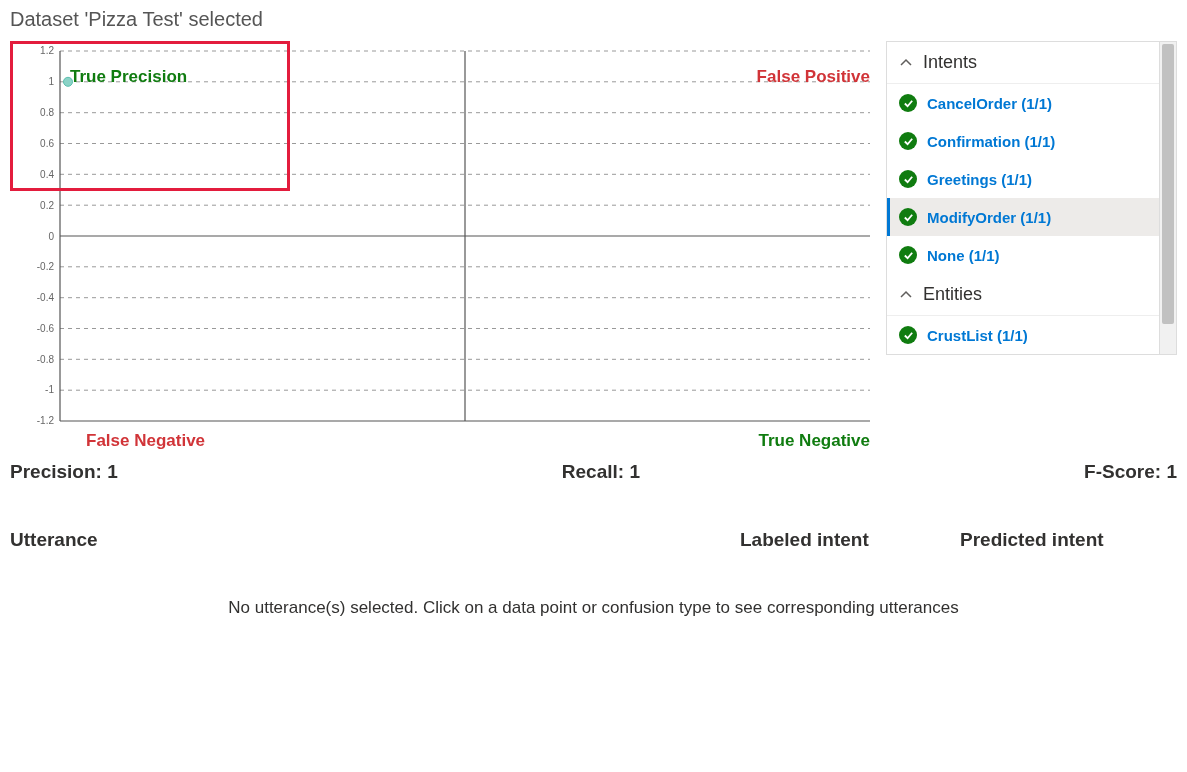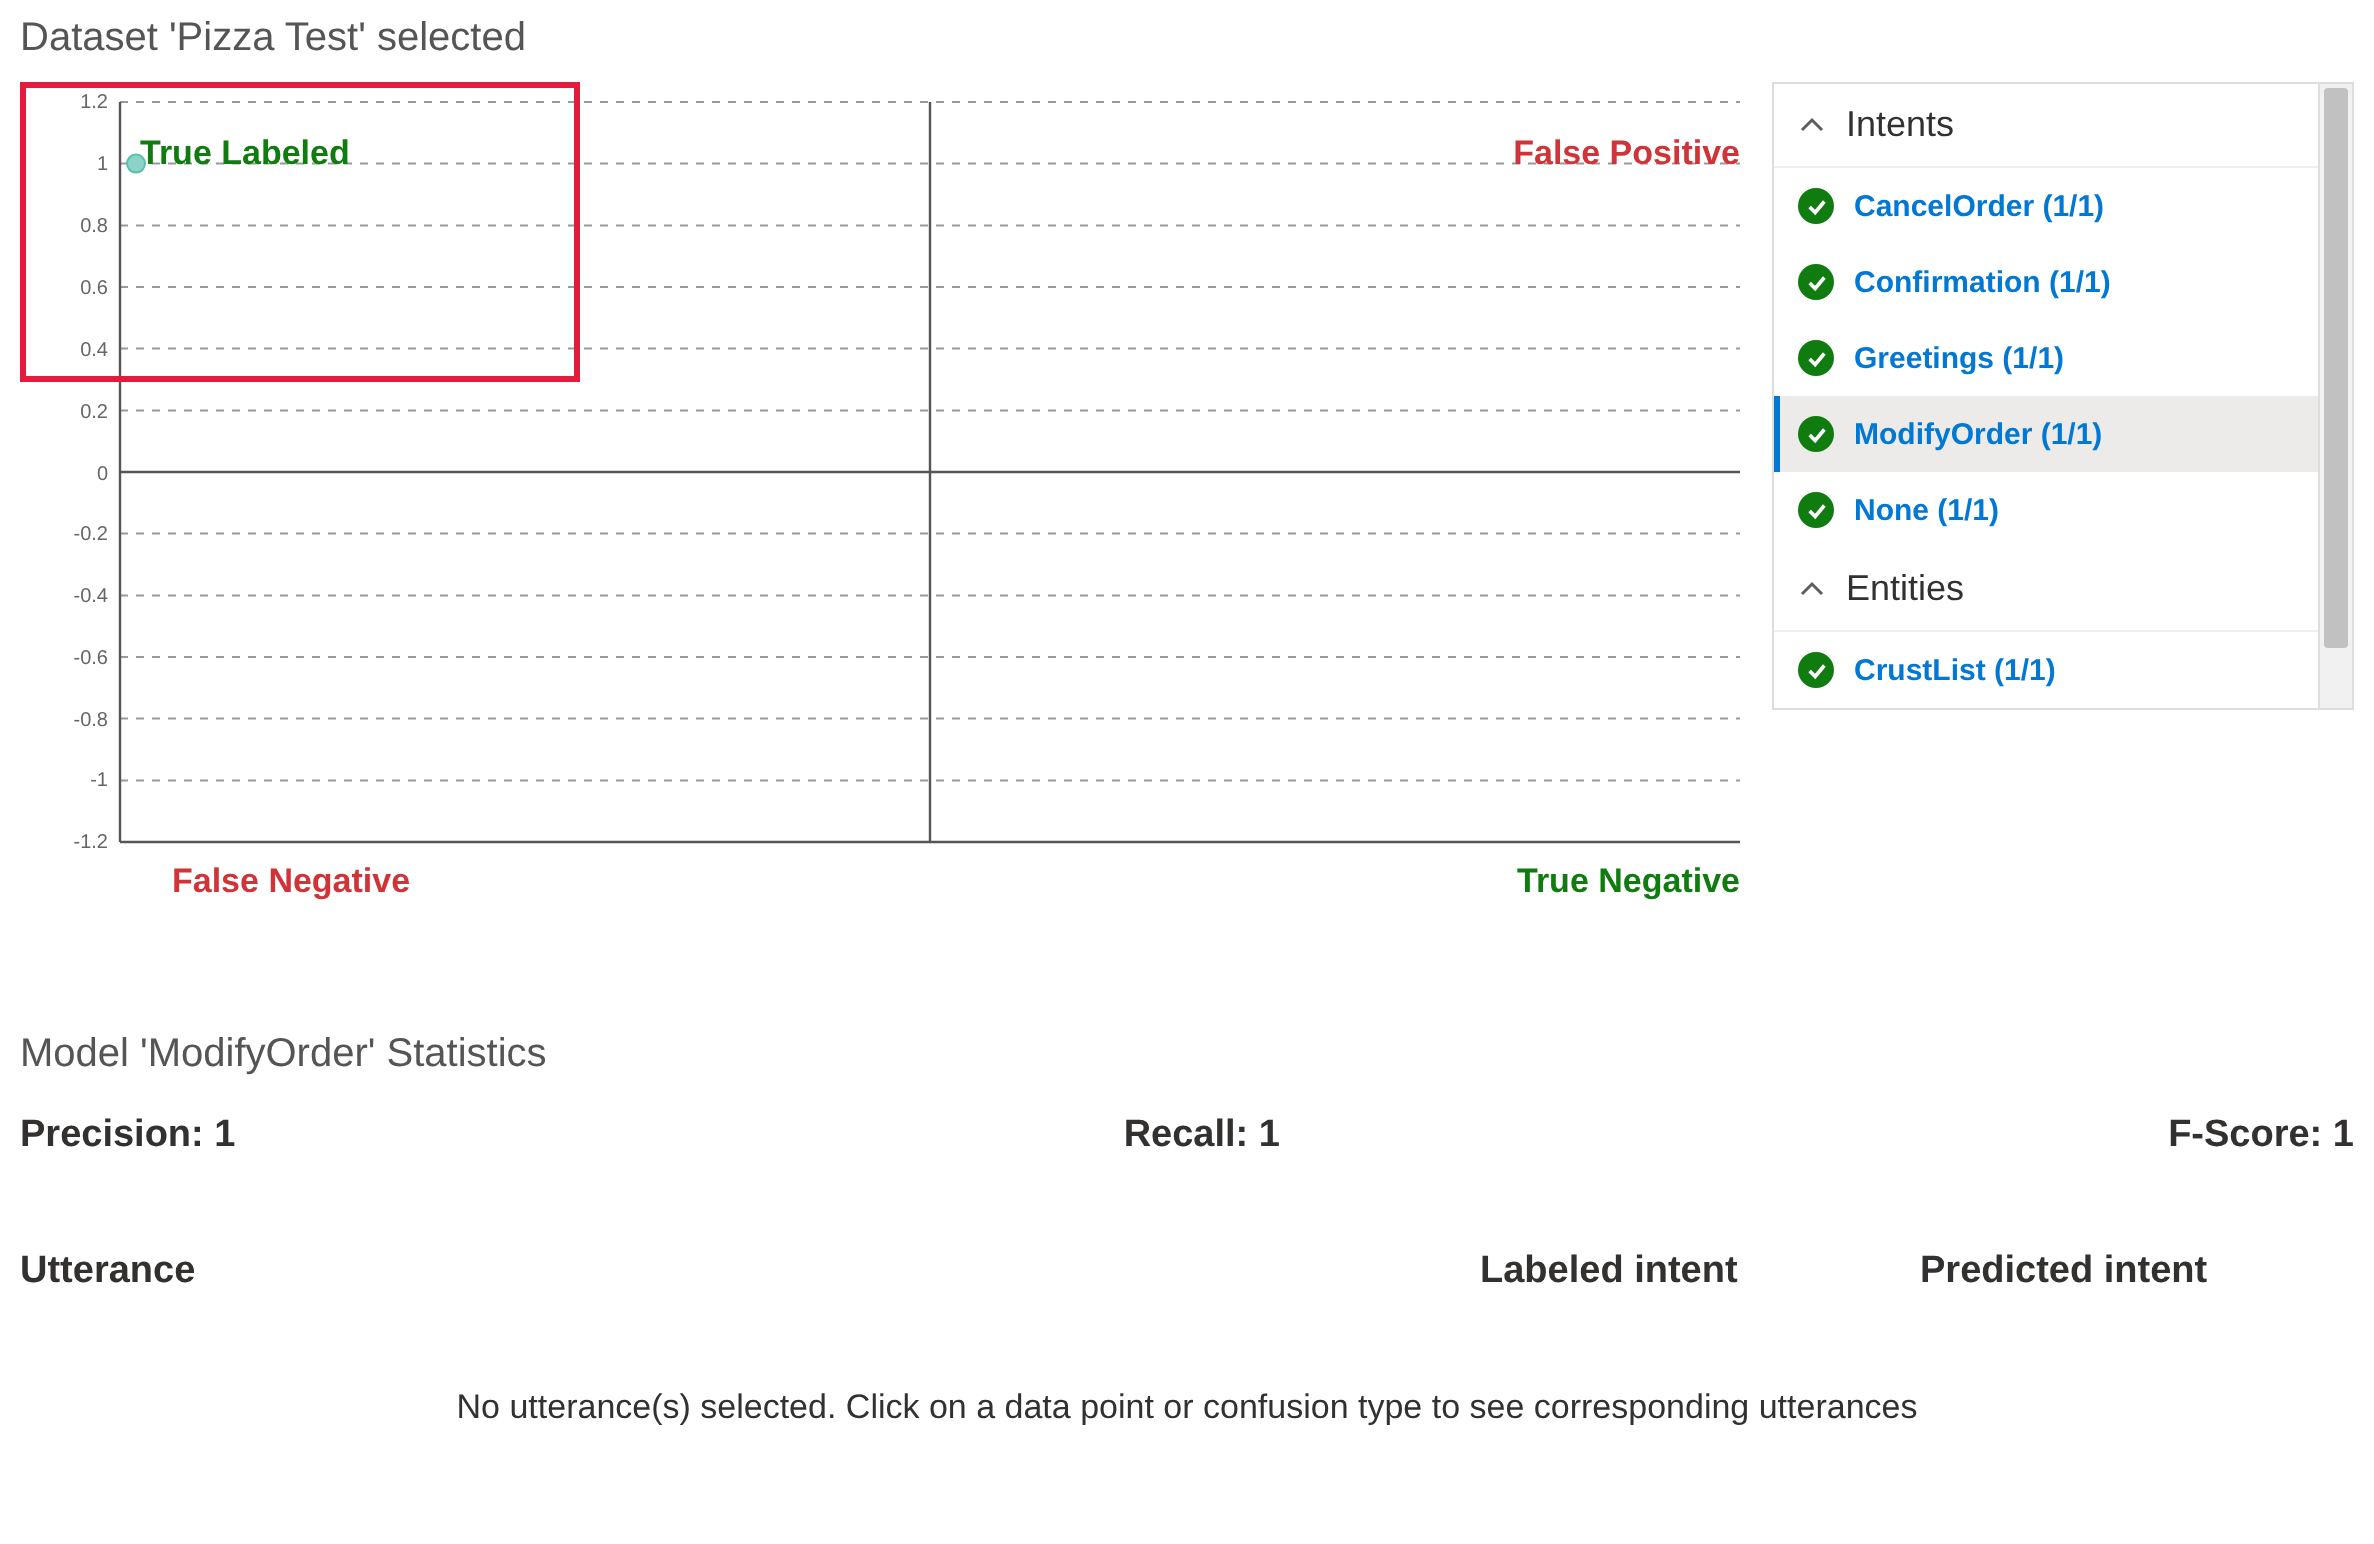--- a/index.html
+++ b/index.html
@@ -146,21 +146,21 @@
 <div class="page">
 
   <div class="header-title">Dataset 'Pizza Test' selected</div>
 
   <div class="top-area">
 
     <div class="chart-wrap">
 
       <div class="highlight-box" style="left:0px; top:0px; width:280px; height:150px;"></div>
 
-      <div class="quad-label q-green" style="left:60px; top:26px;">True Labeled</div>
+      <div class="quad-label q-green" style="left:60px; top:26px;">True Precision</div>
       <div class="quad-label q-red" style="right:10px; top:26px;">False Positive</div>
       <div class="quad-label q-red" style="left:76px; top:390px;">False Negative</div>
       <div class="quad-label q-green" style="right:10px; top:390px;">True Negative</div>
 
       <svg class="chart-svg" width="870" height="420">
 
         <g stroke="#999" stroke-width="1" stroke-dasharray="4 4">
           <line x1="50" x2="860" y1="10" y2="10"></line>
           <line x1="50" x2="860" y1="40.8" y2="40.8"></line>
           <line x1="50" x2="860" y1="71.7" y2="71.7"></line>
@@ -269,21 +269,20 @@
           <span class="lnk">CrustList (1/1)</span>
         </div>
       </div>
       <div class="side-scroll-stub">
         <div class="side-scroll-thumb"></div>
       </div>
     </div>
 
   </div>
 
-  <div class="stats-title">Model 'ModifyOrder' Statistics</div>
 
   <div class="stats-row">
     <span>Precision: 1</span>
     <span>Recall: 1</span>
     <span>F-Score: 1</span>
   </div>
 
   <div class="tbl-head">
     <div class="col-utt">Utterance</div>
     <div class="col-lbl">Labeled intent</div>

